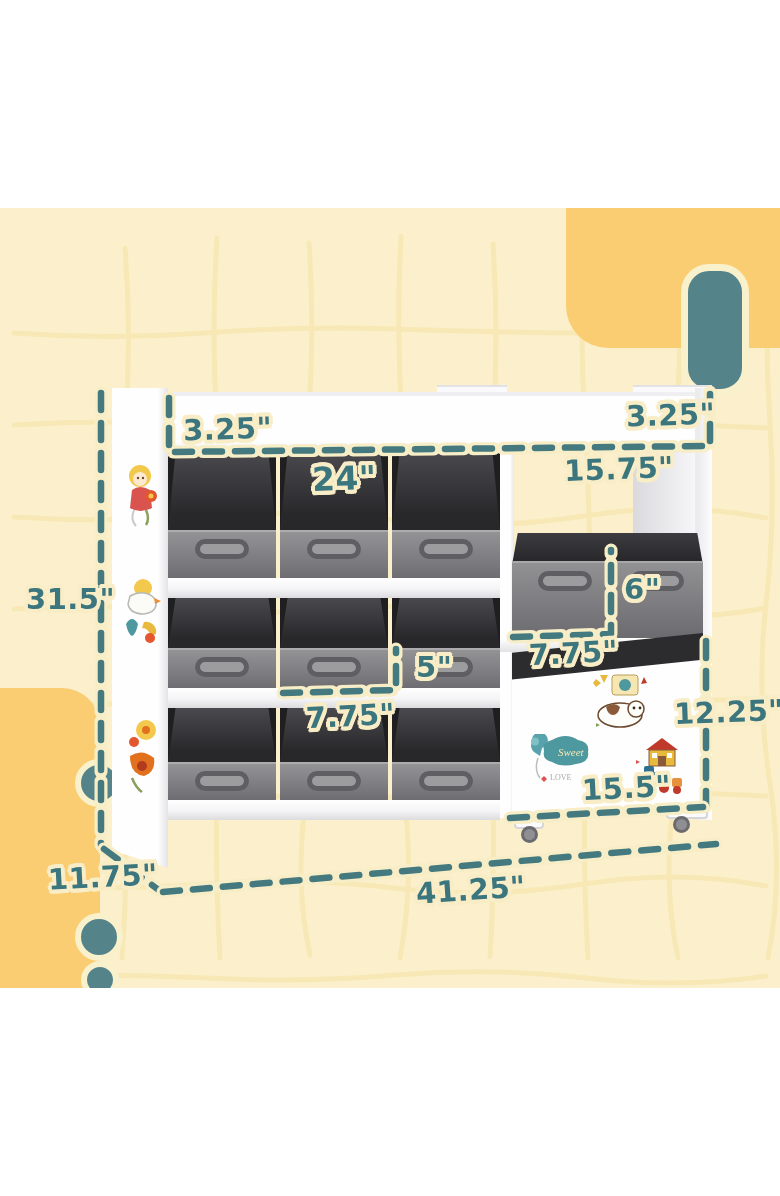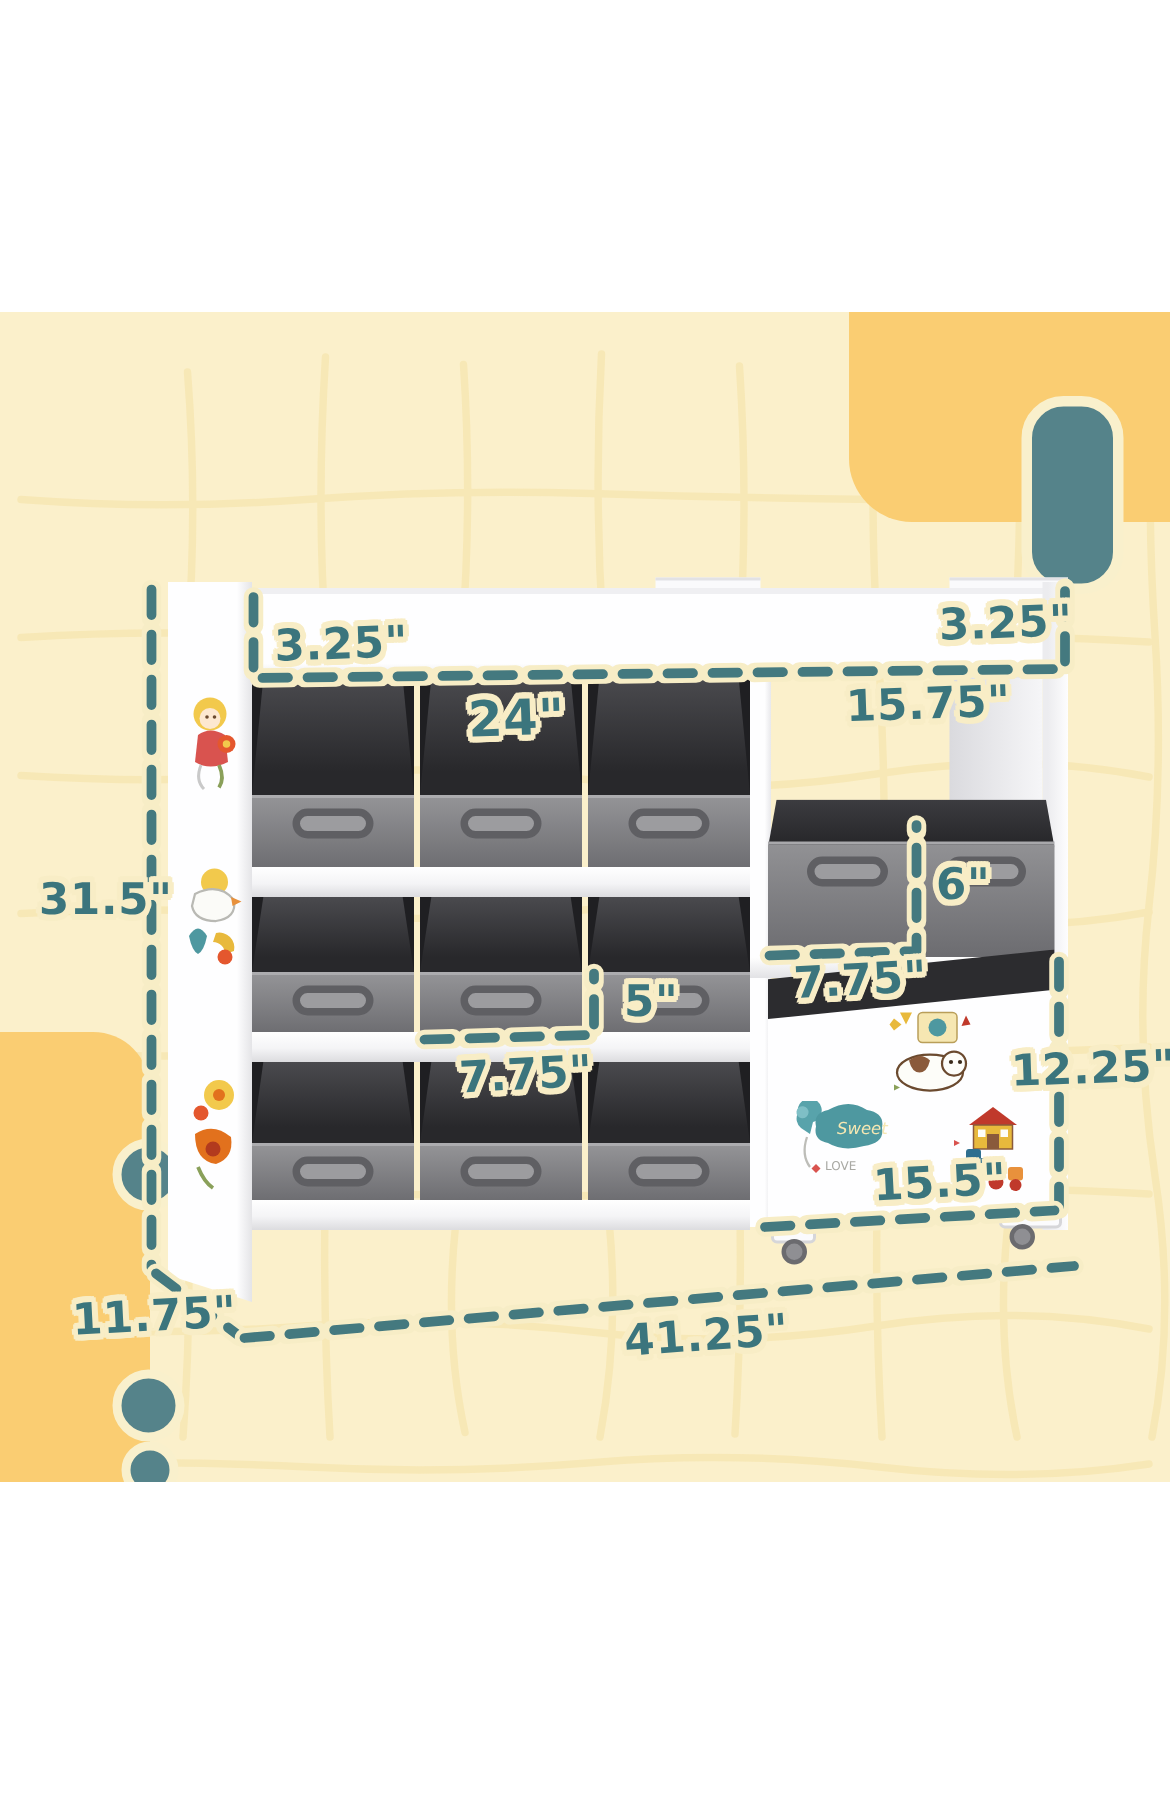--- a/index.html
+++ b/index.html
@@ -12,21 +12,21 @@
           border-radius:0 0 0 42px;}
   .acc-bl{position:absolute;left:0;top:480px;width:100px;height:300px;background:#FACD72;
           border-radius:0 38px 0 0;}
   .pill{position:absolute;left:681px;top:56px;width:54px;height:118px;background:#55838A;
         border-radius:28px;border:7px solid #F9F0CC;}
   .dot{position:absolute;background:#55838A;border:6px solid #F9F0CC;border-radius:50%;}
   .dot.c1{left:75px;top:551px;width:36px;height:36px;}
   .dot.c2{left:75px;top:705px;width:36px;height:36px;}
   .dot.c3{left:81px;top:753px;width:26px;height:26px;}
   
-  .furn{position:absolute;left:0;top:0;width:780px;height:936px;}
+  .furn{position:absolute;left:0;top:0;width:780px;height:936px;font-family:Liberation Serif, serif;}
   .lpanel{position:absolute;left:112px;top:388px;width:56px;height:480px;
           background:linear-gradient(to right,#FEFEFF 0 82%,#E4E4E7 100%);
           clip-path:polygon(0 0,100% 0,100% 100%,6% 96.5%,0 95.5%);}
   .lpanel .st{position:absolute;}
   .topboard{position:absolute;left:168px;top:392px;width:544px;height:60px;
             background:linear-gradient(180deg,#EFEFF2 0 7%,#FEFEFF 7% 84%,#E6E6E9 100%);}
   .tab{position:absolute;top:385px;height:9px;background:#FAFAFC;border-top:2px solid #E2E2E5;}
   .tab.t1{left:437px;width:70px;}
   .tab.t2{left:633px;width:79px;}
   .lgrid{position:absolute;left:168px;top:452px;width:332px;}

